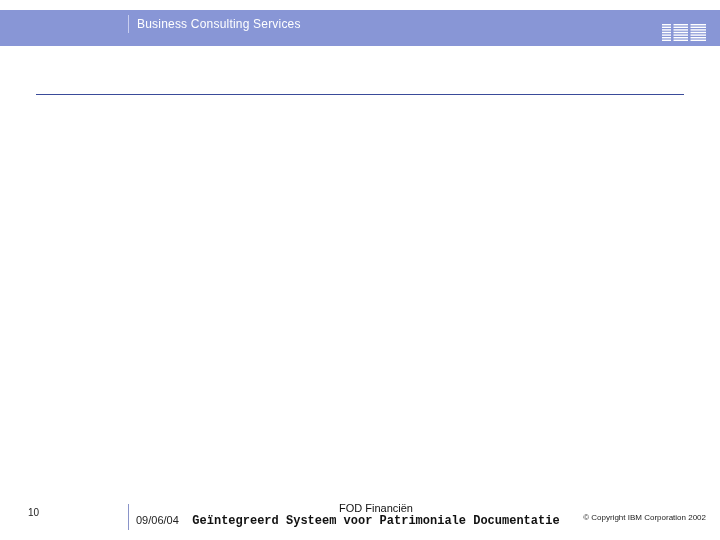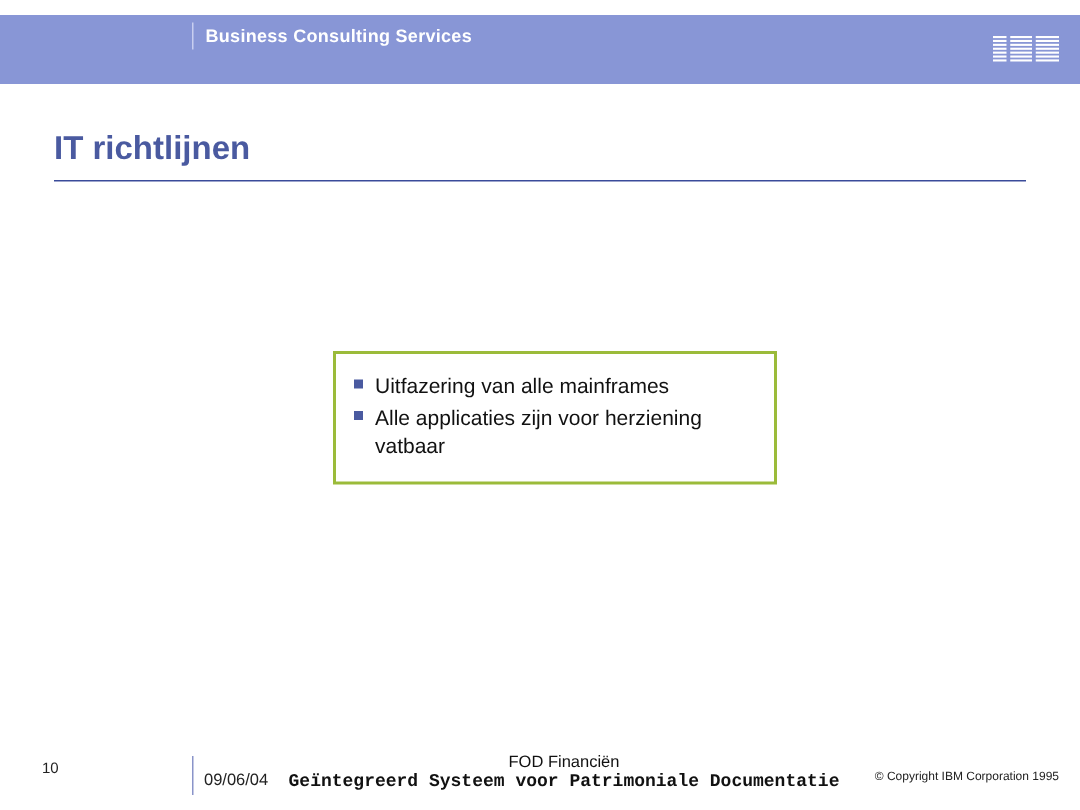--- a/index.html
+++ b/index.html
@@ -1,20 +1,20 @@
 <!DOCTYPE html>
 <html><head>
 <meta charset="utf-8">
 <style>
   * { box-sizing: border-box; margin: 0; padding: 0; }
   html, body { width: 720px; height: 540px; font-family: Arial, Helvetica, sans-serif; background: #fff; overflow: hidden; }
   .slide { position: relative; width: 720px; height: 540px; }
 
   
-  .header-band { position: absolute; top: 10px; left: 0; width: 720px; height: 46px; background: #8896d6; font-weight: bold; }
+  .header-band { position: absolute; top: 10px; left: 0; width: 720px; height: 36px; background: #8896d6; }
   .header-inner { position: absolute; left: 128px; top: 0; height: 28px; display: flex; align-items: center; }
   .header-divider { display: inline-block; width: 1px; height: 18px; background: #c8cef0; margin-right: 8px; }
   .header-text { color: #ffffff; font-size: 12px; letter-spacing: .2px; }
   .ibm-logo { position: absolute; right: 14px; top: 14px; }
 
   
   .title-wrap { position: absolute; left: 36px; top: 86px; width: 648px; }
   .title { color: #4a5aa0; font-size: 22px; font-weight: 700; }
   .title-rule { margin-top: 8px; border: none; border-top: 1px solid #3a4b9a; width: 100%; }
 
@@ -56,33 +56,26 @@
         </g>
         <g fill="#8896d6">
           <rect x="9" y="0" width="2.5" height="18"></rect>
           <rect x="26" y="0" width="2.5" height="18"></rect>
         </g>
       </svg>
     </span>
   </div>
 
   <div class="title-wrap">
-    <div class="title">IT richtlijnen</div>
     <hr class="title-rule">
   </div>
 
-  <div class="callout">
-    <ul>
-      <li>Uitfazering van alle mainframes</li>
-      <li>Alle applicaties zijn voor herziening vatbaar</li>
-    </ul>
-  </div>
 
   <div class="page-num">10</div>
   <div class="footer-rule-left"></div>
   <div class="date">09/06/04</div>
   <div class="footer-center">
     <div class="line1">FOD Financiën</div>
     <div class="line2">Geïntegreerd Systeem voor Patrimoniale Documentatie</div>
   </div>
-  <div class="copyright">© Copyright IBM Corporation 1995</div>
+  <div class="copyright">© Copyright IBM Corporation 2002</div>
 
 </div>
 
 </body></html>

